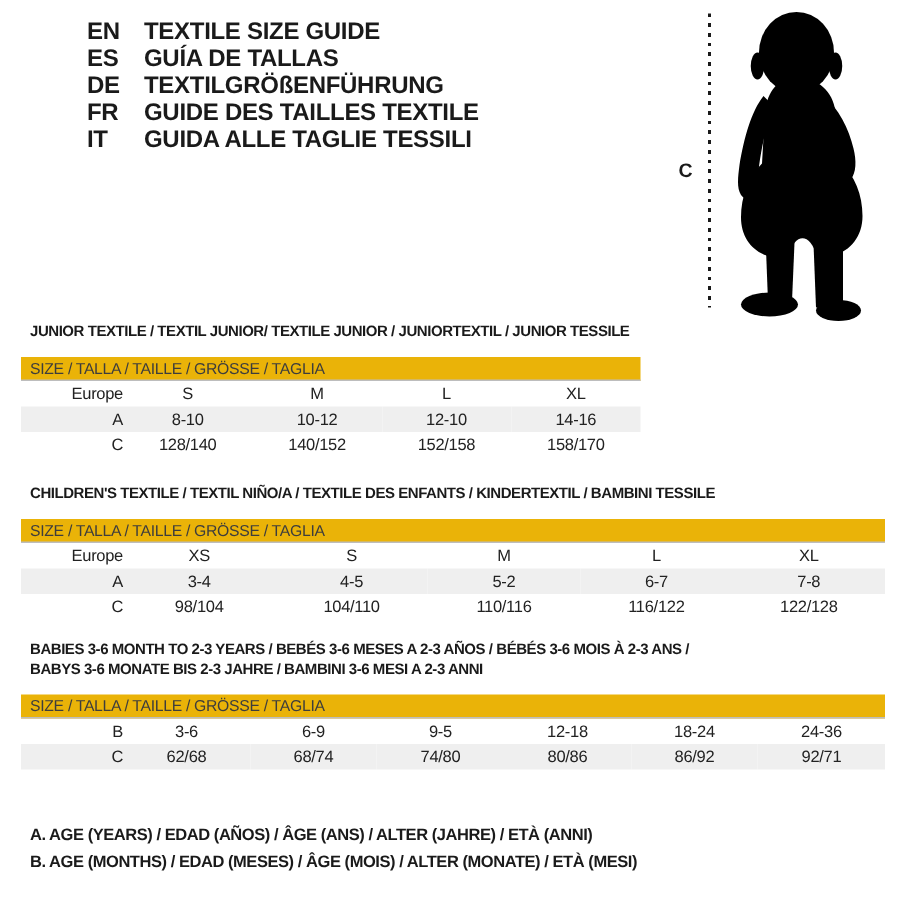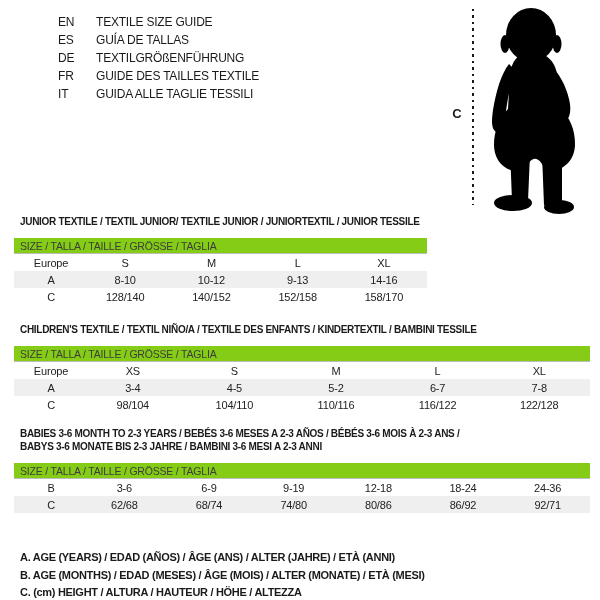--- a/index.html
+++ b/index.html
@@ -4,21 +4,21 @@
 <style>
   html,body{margin:0;padding:0;}
   body{
     width:600px;height:600px;position:relative;overflow:hidden;
     background:#ffffff;color:#1a1a1a;
     font-family:"Liberation Sans","DejaVu Sans",sans-serif;
     -webkit-font-smoothing:antialiased;
   }
   
   .lang-block{position:absolute;left:22px;top:13px;}
-  .lang-row{display:flex;line-height:18px;font-size:12px;font-weight:normal;letter-spacing:-0.2px;padding-left:36px;}
+  .lang-row{display:flex;line-height:18px;font-size:16px;font-weight:bold;letter-spacing:-0.2px;padding-left:36px;}
   .lang-code{width:38px;flex:0 0 38px;}
   
   .measure-line{
     position:absolute;left:472px;top:9px;width:2px;height:196px;
     background:repeating-linear-gradient(to bottom,#1a1a1a 0 2.5px,transparent 2.5px 6.5px);
   }
   .figure-label{
     position:absolute;left:448px;top:106px;width:18px;text-align:center;
     font-size:13px;font-weight:bold;
   }
@@ -27,30 +27,30 @@
   .size-table{position:absolute;left:14px;}
   #table-junior{top:215px;width:413px;}
   #table-children{top:323px;width:576px;}
   #table-babies{top:427px;width:576px;}
   .tbl-title{
     font-size:10px;font-weight:bold;line-height:13px;letter-spacing:-0.3px;
     white-space:nowrap;margin:0 0 0 6px;
   }
   .tbl-title-wrap{margin-bottom:10px;}
   .size-bar{
-    height:16px;line-height:16px;background:#84cc16;color:#3d3d3d;
+    height:16px;line-height:16px;background:#eab308;color:#3d3d3d;
     padding-left:6px;font-size:10.5px;letter-spacing:-0.2px;
     border-bottom:1px solid #bdbdbd;box-sizing:border-box;
   }
   table.grid{width:100%;border-collapse:collapse;table-layout:fixed;}
   table.grid td{
     height:17px;padding:0;text-align:center;vertical-align:middle;
     font-size:11px;letter-spacing:-0.2px;color:#222;
   }
-  table.grid td:first-child{width:62px;text-align:center;padding-left:6px;}
+  table.grid td:first-child{width:62px;text-align:right;padding-left:6px;}
   table.grid tr:nth-child(even){background:#efefef;}
   
   .notes{position:absolute;left:20px;top:536px;margin-top:13px;}
   .note-line{font-size:11px;font-weight:bold;line-height:17.5px;letter-spacing:-0.3px;white-space:nowrap;}
 </style>
 </head>
 <body>
 
 <div class="lang-block">
   <div class="lang-row">
@@ -104,21 +104,21 @@
           <td>Europe</td>
           <td>S</td>
           <td>M</td>
           <td>L</td>
           <td>XL</td>
         </tr>
         <tr>
           <td>A</td>
           <td>8-10</td>
           <td>10-12</td>
-          <td>9-13</td>
+          <td>12-10</td>
           <td>14-16</td>
         </tr>
         <tr>
           <td>C</td>
           <td>128/140</td>
           <td>140/152</td>
           <td>152/158</td>
           <td>158/170</td>
         </tr>
       </tbody>
@@ -165,35 +165,34 @@
     <div class="tbl-title">BABIES 3-6 MONTH TO 2-3 YEARS / BEBÉS 3-6 MESES A 2-3 AÑOS / BÉBÉS 3-6 MOIS À 2-3 ANS /</div>
     <div class="tbl-title">BABYS 3-6 MONATE BIS 2-3 JAHRE / BAMBINI 3-6 MESI A 2-3 ANNI</div>
   </div>
   <div class="size-bar">SIZE / TALLA / TAILLE / GRÖSSE / TAGLIA</div>
   <table class="grid">
     <tbody>
         <tr>
           <td>B</td>
           <td>3-6</td>
           <td>6-9</td>
-          <td>9-19</td>
+          <td>9-5</td>
           <td>12-18</td>
           <td>18-24</td>
           <td>24-36</td>
         </tr>
         <tr>
           <td>C</td>
           <td>62/68</td>
           <td>68/74</td>
           <td>74/80</td>
           <td>80/86</td>
           <td>86/92</td>
           <td>92/71</td>
         </tr>
       </tbody>
   </table>
 </div>
 
 <div class="notes">
   <div class="note-line">A. AGE (YEARS) / EDAD (AÑOS) / ÂGE (ANS) / ALTER (JAHRE) / ETÀ (ANNI)</div>
   <div class="note-line">B. AGE (MONTHS) / EDAD (MESES) / ÂGE (MOIS) / ALTER (MONATE) / ETÀ (MESI)</div>
-  <div class="note-line">C. (cm) HEIGHT / ALTURA / HAUTEUR / HÖHE / ALTEZZA</div>
 </div>
 
 </body></html>

